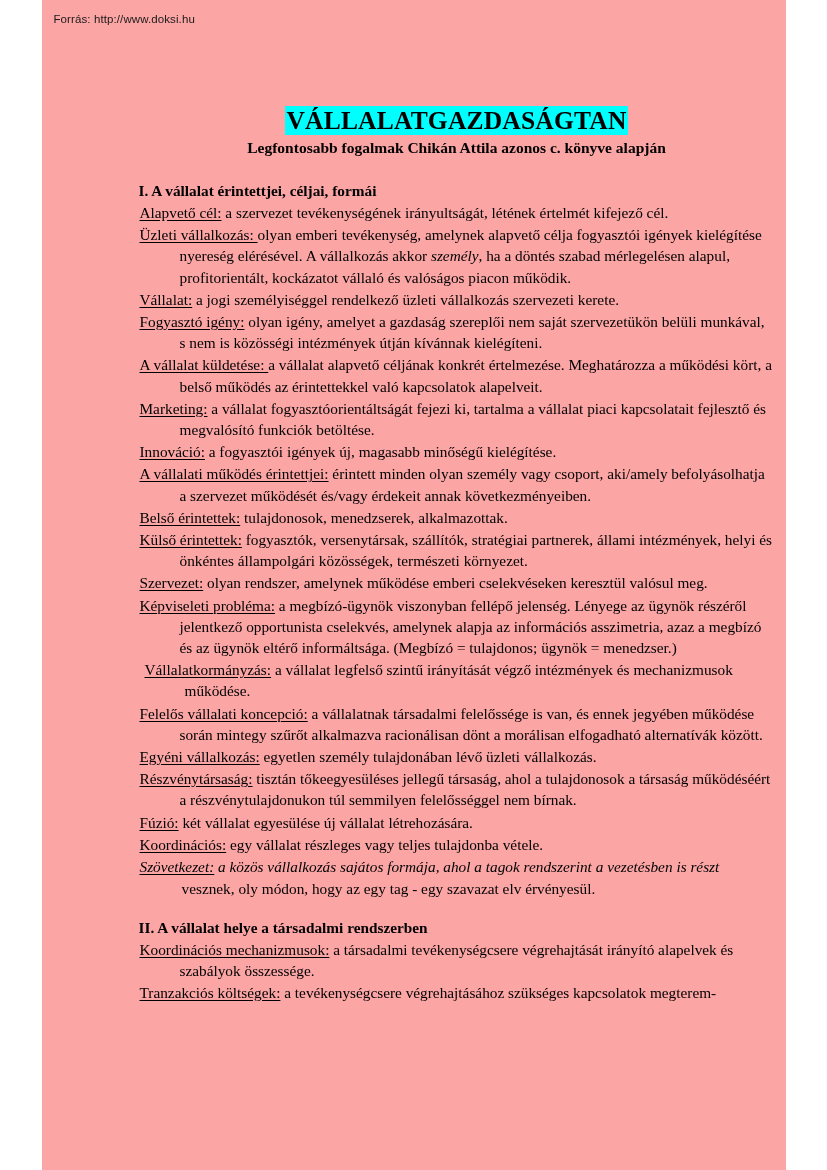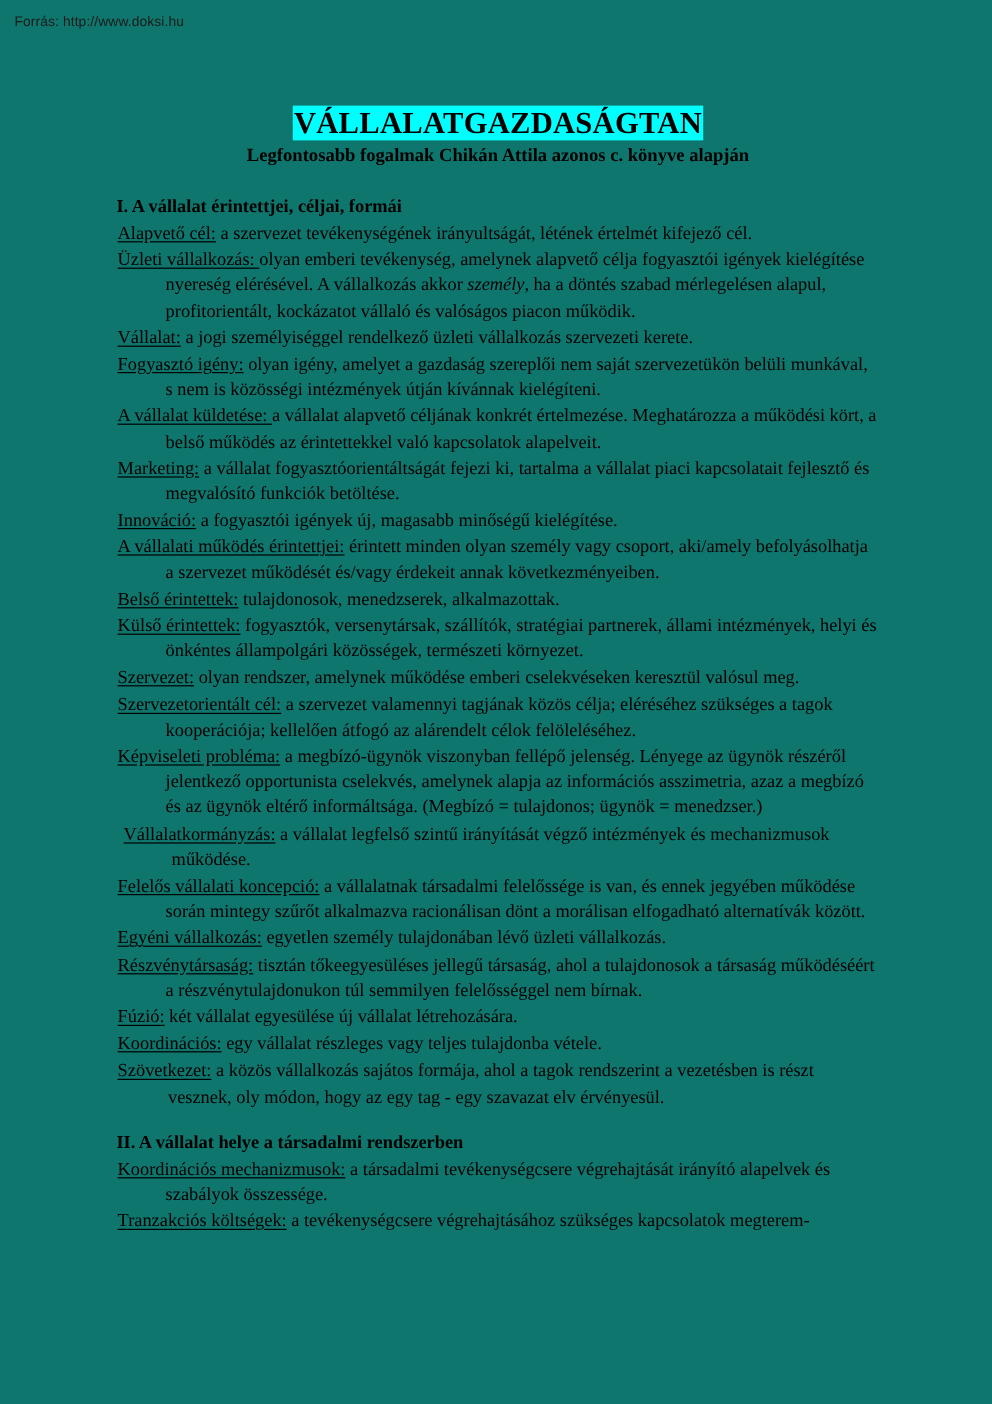--- a/index.html
+++ b/index.html
@@ -7,24 +7,24 @@
     margin: 0;
     padding: 0;
     background: #ffffff;
   }
   body {
     font-family: "Liberation Serif", "DejaVu Serif", serif;
     color: #000000;
   }
   .page {
     position: relative;
-    width: 827px;
+    width: 744px;
     height: 1170px;
     margin: 0 auto;
-    background: #0f766e;
+    background: #fca5a5;
     overflow: hidden;
     box-sizing: border-box;
   }
 
   
   .source-stamp {
     position: absolute;
     left: 12px;
     top: 12px;
     font-family: "Liberation Sans", "DejaVu Sans", sans-serif;
@@ -32,21 +32,21 @@
     line-height: 14px;
     color: #1a1a1a;
     letter-spacing: 0.1px;
     white-space: nowrap;
   }
 
   
   .content {
     position: absolute;
     left: 97px;
-    top: 88px;
+    top: 106px;
     width: 636px;
   }
 
   
   .doc-title {
     text-align: center;
     margin: 0 0 2px 0;
     font-size: 25.5px;
     line-height: 30px;
     font-weight: bold;
@@ -81,20 +81,21 @@
     line-height: 21.2px;
     margin: 1px;
     padding: 0;
     text-indent: -40px;
     padding-left: 40px;
     hyphens: manual;
   }
   .entry.justify {
     text-align: justify;
     text-align-last: left;
+    font-style: italic;
   }
   .entry.flat {
     text-indent: 0;
     padding-left: 0;
   }
   .entry .term {
     text-decoration: underline;
     text-underline-offset: 2px;
   }
   .entry .ital {
@@ -130,21 +131,20 @@
         <div class="entry"><span class="term">Üzleti vállalkozás: </span><span>olyan emberi tevékenység, amelynek alapvető célja fogyasztói igények kielégítése nyereség elérésével. A vállalkozás akkor </span><span class="ital">személy</span><span>, ha a döntés szabad mérlegelésen alapul, profitorientált, kockázatot vállaló és valóságos piacon működik.</span></div>
         <div class="entry"><span class="term">Vállalat:</span><span> a jogi személyiséggel rendelkező üzleti vállalkozás szervezeti kerete.</span></div>
         <div class="entry"><span class="term">Fogyasztó igény:</span><span> olyan igény, amelyet a gazdaság szereplői nem saját szervezetükön belüli munkával, s nem is közösségi intézmények útján kívánnak kielégíteni.</span></div>
         <div class="entry"><span class="term">A vállalat küldetése: </span><span> a vállalat alapvető céljának konkrét értelmezése. Meghatározza a működési kört, a belső működés az érintettekkel való kapcsolatok alapelveit.</span></div>
         <div class="entry"><span class="term">Marketing:</span><span> a vállalat fogyasztóorientáltságát fejezi ki, tartalma a vállalat piaci kapcsolatait fejlesztő és megvalósító funkciók betöltése.</span></div>
         <div class="entry"><span class="term">Innováció:</span><span> a fogyasztói igények új, magasabb minőségű kielégítése.</span></div>
         <div class="entry"><span class="term">A vállalati működés érintettjei:</span><span> érintett minden olyan személy vagy csoport, aki/amely befolyásolhatja a szervezet működését és/vagy érdekeit annak következményeiben.</span></div>
         <div class="entry"><span class="term">Belső érintettek:</span><span> tulajdonosok, menedzserek, alkalmazottak.</span></div>
         <div class="entry"><span class="term">Külső érintettek:</span><span> fogyasztók, versenytársak, szállítók, stratégiai partnerek, állami intézmények, helyi és önkéntes állampolgári közösségek, természeti környezet.</span></div>
         <div class="entry"><span class="term">Szervezet:</span><span> olyan rendszer, amelynek működése emberi cselekvéseken keresztül valósul meg.</span></div>
-        <div class="entry"><span class="term">Szervezetorientált cél:</span><span> a szervezet valamennyi tagjának közös célja;  eléréséhez szükséges a tagok kooperációja; kellelően átfogó az alárendelt célok felöleléséhez.</span></div>
         <div class="entry"><span class="term">Képviseleti probléma:</span><span> a megbízó-ügynök viszonyban fellépő jelenség. Lényege az ügynök részéről jelentkező opportunista cselekvés, amelynek alapja az információs asszimetria, azaz a megbízó és az ügynök eltérő informáltsága.  (Megbízó = tulajdonos; ügynök = menedzser.)</span></div>
         <div class="entry lead-space"><span class="term">Vállalatkormányzás:</span><span> a vállalat legfelső szintű irányítását végző intézmények és mechanizmusok működése.</span></div>
         <div class="entry"><span class="term">Felelős vállalati koncepció:</span><span> a vállalatnak társadalmi felelőssége is van, és ennek jegyében működése során mintegy szűrőt alkalmazva racionálisan dönt a morálisan elfogadható alternatívák között.</span></div>
         <div class="entry"><span class="term">Egyéni vállalkozás:</span><span> egyetlen személy tulajdonában lévő üzleti vállalkozás.</span></div>
         <div class="entry"><span class="term">Részvénytársaság:</span><span> tisztán tőkeegyesüléses jellegű társaság, ahol a tulajdonosok a társaság működéséért a részvénytulajdonukon túl semmilyen felelősséggel nem bírnak.</span></div>
         <div class="entry"><span class="term">Fúzió:</span><span> két vállalat egyesülése új vállalat létrehozására.</span></div>
         <div class="entry"><span class="term">Koordinációs:</span><span> egy vállalat részleges vagy teljes tulajdonba vétele.</span></div>
         <div class="entry justify flat"><span class="term">Szövetkezet:</span><span> a közös vállalkozás sajátos formája, ahol a tagok rendszerint a vezetésben is részt</span></div>
         <div class="cont-line">vesznek, oly módon, hogy az egy tag - egy szavazat elv érvényesül.</div>
         <div class="section-gap"></div>

